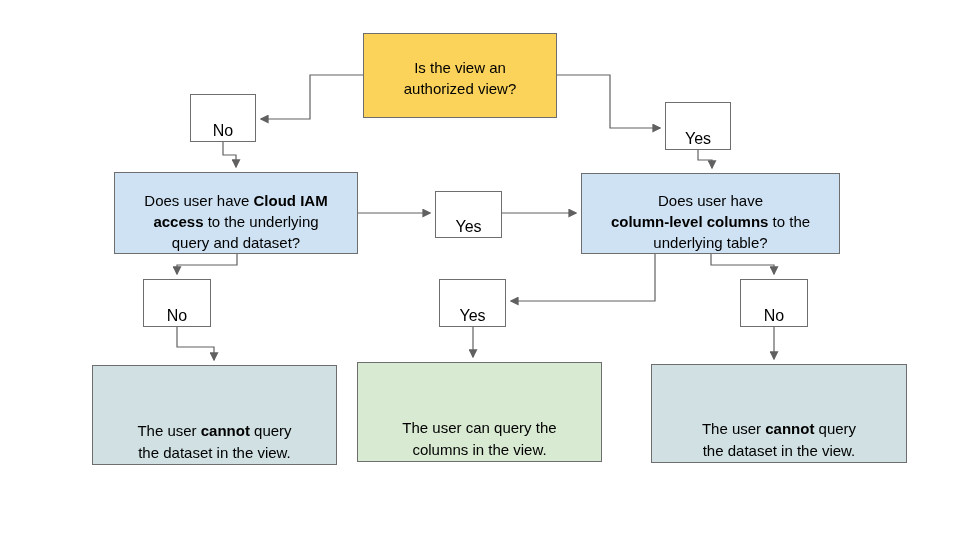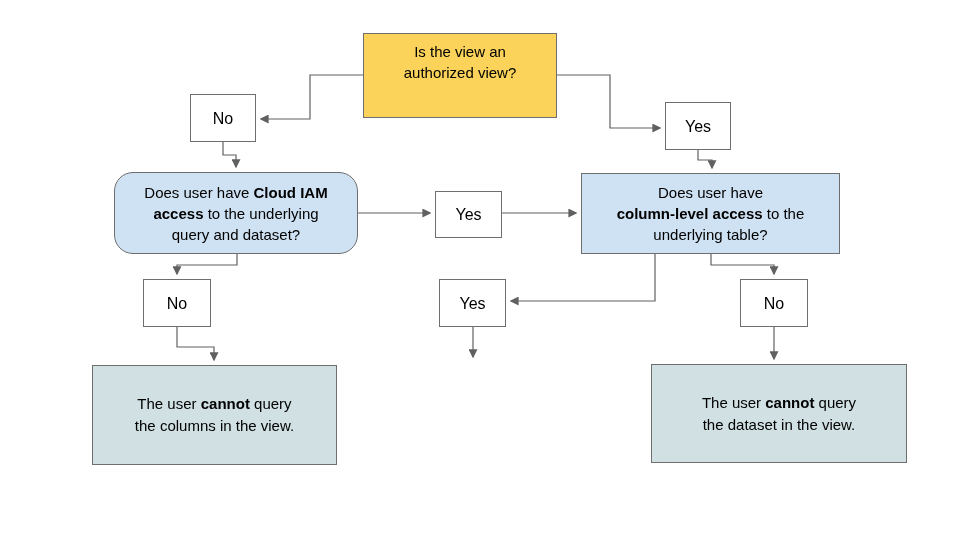--- a/index.html
+++ b/index.html
@@ -15,39 +15,39 @@
     position: absolute;
     left: 0; top: 0;
     width: 960px; height: 540px;
     pointer-events: none;
   }
   .node {
     position: absolute;
     box-sizing: border-box;
     border: 1px solid #6e6e6e;
     display: flex;
-    align-items: center;
+    align-items: flex-end;
     justify-content: center;
     text-align: center;
     color: #000000;
     font-size: 15px;
     line-height: 21px;
     background: #ffffff;
   }
   .node .txt { white-space: pre-line; }
   .node .b { font-weight: bold; }
-  .align-top { align-items: flex-start; padding-top: 7px; }
+  .align-top { align-items: flex-start; padding-top: 23px; }
   .small { font-size: 16px; }
   .result { line-height: 22px; }
 
   
   .n-root   { left: 363px; top:  33px; width: 194px; height: 85px; }
   .n-no1    { left: 190px; top:  94px; width:  66px; height: 48px; }
   .n-yes1   { left: 665px; top: 102px; width:  66px; height: 48px; }
-  .n-qiam   { left: 114px; top: 172px; width: 244px; height: 82px; border-radius: 19px; }
+  .n-qiam   { left: 114px; top: 172px; width: 244px; height: 82px; }
   .n-yesmid { left: 435px; top: 191px; width:  67px; height: 47px; }
   .n-qcol   { left: 581px; top: 173px; width: 259px; height: 81px; }
   .n-no2    { left: 143px; top: 279px; width:  68px; height: 48px; }
   .n-yes2   { left: 439px; top: 279px; width:  67px; height: 48px; }
   .n-no3    { left: 740px; top: 279px; width:  68px; height: 48px; }
   .n-resL   { left:  92px; top: 365px; width: 245px; height: 100px; }
   .n-resC   { left: 357px; top: 362px; width: 245px; height: 100px; }
   .n-resR   { left: 651px; top: 364px; width: 256px; height:  99px; }
 </style>
 </head>
@@ -95,40 +95,44 @@
 access</span><span> to the underlying
 query and dataset?</span></div>
   </div>
 
   <div class="node n-yesmid small" style="background-color: rgb(255, 255, 255);">
     <div class="txt">Yes</div>
   </div>
 
   <div class="node n-qcol" style="background-color: rgb(207, 226, 243);">
     <div class="txt"><span>Does user have
-</span><span class="b">column-level access</span><span> to the
+</span><span class="b">column-level columns</span><span> to the
 underlying table?</span></div>
   </div>
 
   <div class="node n-no2 small" style="background-color: rgb(255, 255, 255);">
     <div class="txt">No</div>
   </div>
 
   <div class="node n-yes2 small" style="background-color: rgb(255, 255, 255);">
     <div class="txt">Yes</div>
   </div>
 
   <div class="node n-no3 small" style="background-color: rgb(255, 255, 255);">
     <div class="txt">No</div>
   </div>
 
   <div class="node n-resL result" style="background-color: rgb(208, 224, 227);">
     <div class="txt"><span>The user </span><span class="b">cannot</span><span> query
-the columns in the view.</span></div>
+the dataset in the view.</span></div>
   </div>
 
+  <div class="node n-resC result" style="background-color: rgb(217, 234, 211);">
+    <div class="txt">The user can query the
+columns in the view.</div>
+  </div>
 
   <div class="node n-resR result" style="background-color: rgb(208, 224, 227);">
     <div class="txt"><span>The user </span><span class="b">cannot</span><span> query
 the dataset in the view.</span></div>
   </div>
 
 </div>
 
 </body></html>

